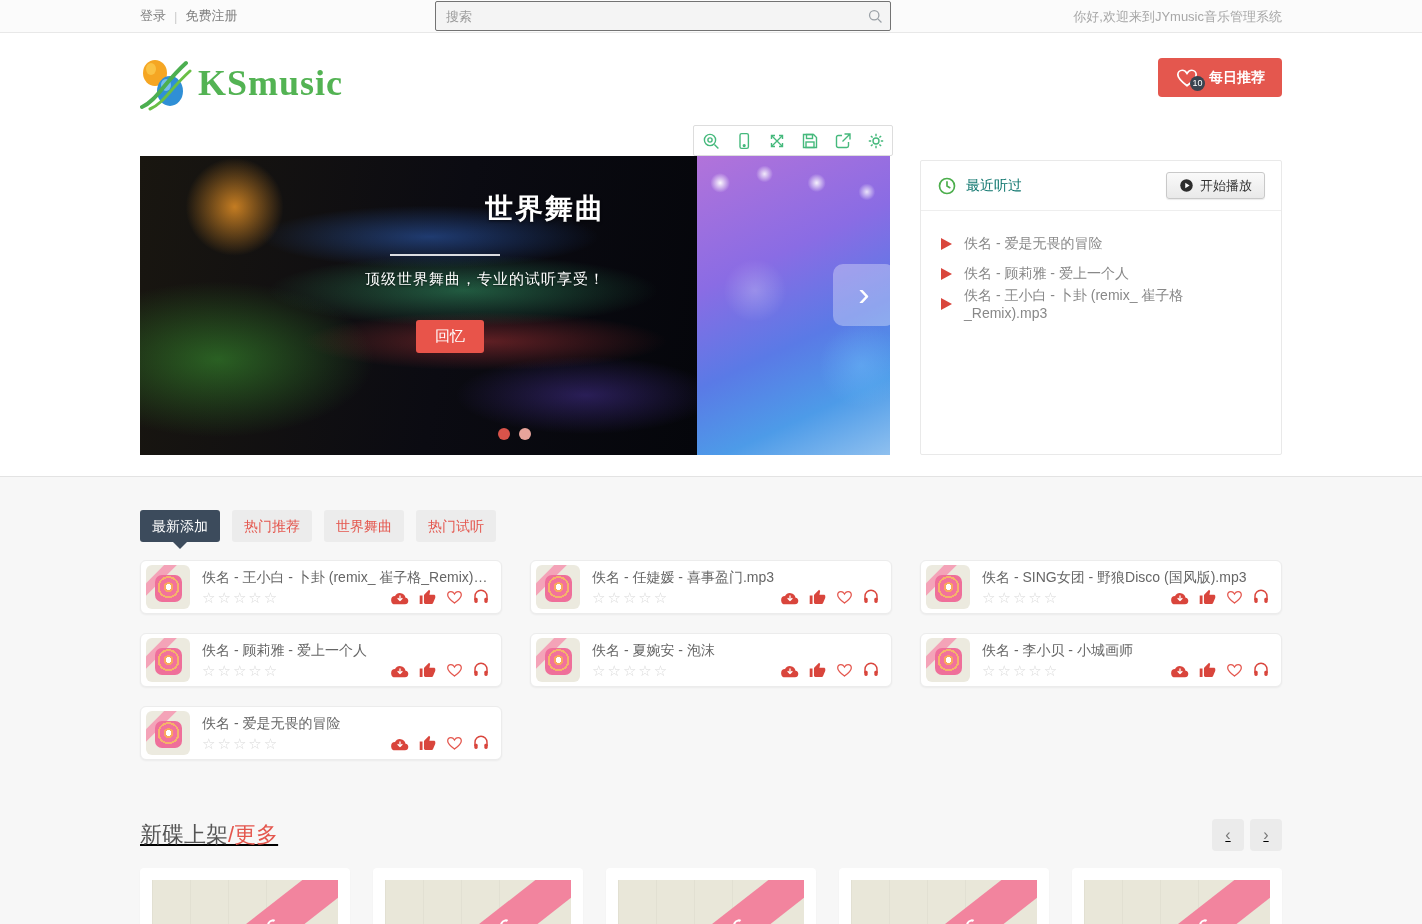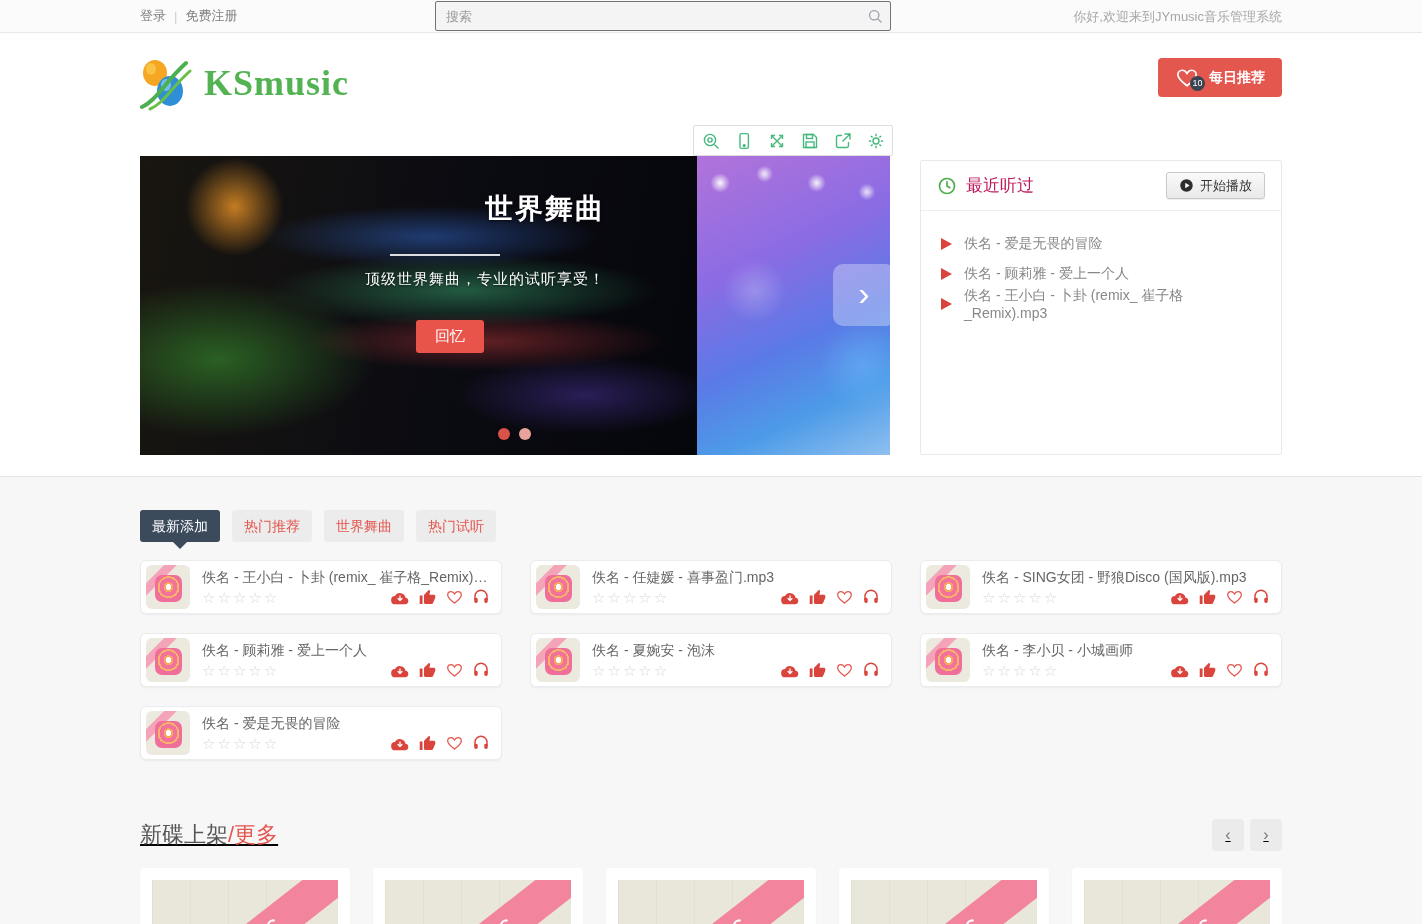--- a/index.html
+++ b/index.html
@@ -17,21 +17,21 @@
     background:#f4f4f4; border:1px solid #737373; border-radius:2px; display:flex; align-items:center; }
   .searchbox input { flex:1; border:none; background:transparent; outline:none;
     font-size:13px; color:#555; padding:0 10px; font-family:inherit; }
   .searchbox input::placeholder { color:#9a9a9a; }
   .searchbox .mag { width:30px; display:flex; justify-content:center; cursor:pointer; }
   .welcome { position:absolute; right:0; top:8px; font-size:13px; color:#a7a7a7; }
 
   
   .header { height:100px; background:#fff; }
   .header .container { height:100%; display:flex; align-items:center; }
-  .logo { display:flex; align-items:center; gap:12px; cursor:pointer; text-decoration:none;text-align:right; }
+  .logo { display:flex; align-items:center; gap:6px; cursor:pointer; text-decoration:none;text-align:right; }
   .logo-text { font-family:"Liberation Serif","DejaVu Serif",serif; font-weight:bold;
     font-size:36px; color:#53b353; letter-spacing:1px; }
   .daily-btn { position:absolute; right:0; top:25px; width:124px; height:39px; background:#e4574e;
     border:none; border-radius:4px; color:#fff; font-size:14px; font-weight:bold; cursor:pointer;
     display:flex; align-items:center; justify-content:center; gap:8px; font-family:inherit; }
   .daily-heart { position:relative; width:26px; height:22px; }
   .daily-badge { position:absolute; right:-4px; bottom:-2px; width:15px; height:15px; border-radius:50%;
     background:#3a4450; color:#fff; font-size:9px; line-height:15px; text-align:center; font-weight:normal; }
 
   
@@ -72,21 +72,21 @@
       radial-gradient(circle 45px at 30% 45%, rgba(255,255,255,.22), transparent 70%),
       radial-gradient(circle 60px at 85% 70%, rgba(120,200,255,.35), transparent 70%),
       linear-gradient(155deg,#b273da 0%,#8a6ce4 35%,#5a7ae6 60%,#4d9be8 80%,#8fc0ef 100%);
   }
   .next-arrow { position:absolute; right:-5px; top:108px; width:62px; height:62px; border-radius:10px;
     background:rgba(255,255,255,.32); color:#fff; font-size:34px; line-height:58px; text-align:center; cursor:pointer; }
 
   .recent-panel { position:absolute; right:0; top:27px; width:362px; height:295px; background:#fff;
     border:1px solid #e9e9e9; border-radius:2px; }
   .recent-head { height:50px; display:flex; align-items:center; padding:0 16px; border-bottom:1px solid #eee; }
-  .recent-title { font-size:17px; color:#be185d; margin-left:9px; }
+  .recent-title { font-size:14px; color:#0f766e; margin-left:9px; }
   .play-btn { margin-left:auto; height:27px; padding:0 12px; display:flex; align-items:center; gap:6px;
     background:linear-gradient(#fafafa,#e9e9e9); border:1px solid #c9c9c9; border-radius:3px;
     font-size:13px; color:#333; cursor:pointer; box-shadow:0 1px 1px rgba(0,0,0,.08); font-family:inherit; }
   .recent-list { list-style:none; padding:24px 20px; }
   .recent-item { display:flex; align-items:center; gap:12px; margin-bottom:13px; height:17px;
     font-size:14px; color:#888; cursor:pointer; }
   .tri { width:0; height:0; border-left:11px solid #d9453c; border-top:6px solid transparent; border-bottom:6px solid transparent; }
 
   
   .content { background:#f7f7f7; border-top:1px solid #e3e3e3; padding-top:33px; height:448px; }

